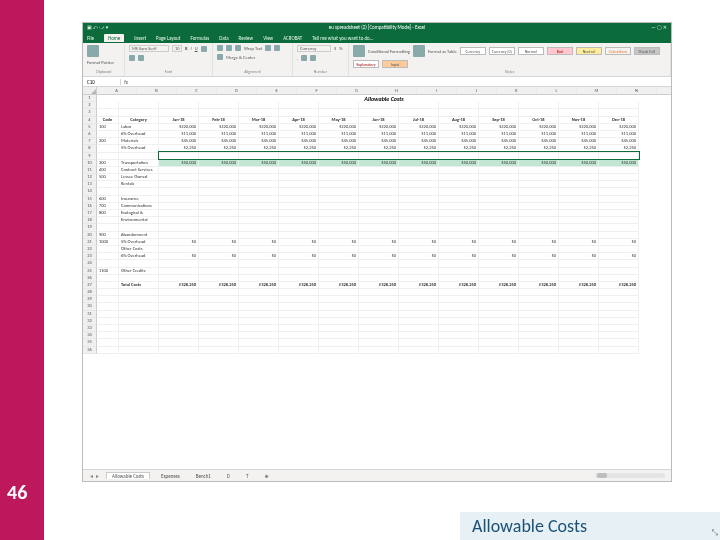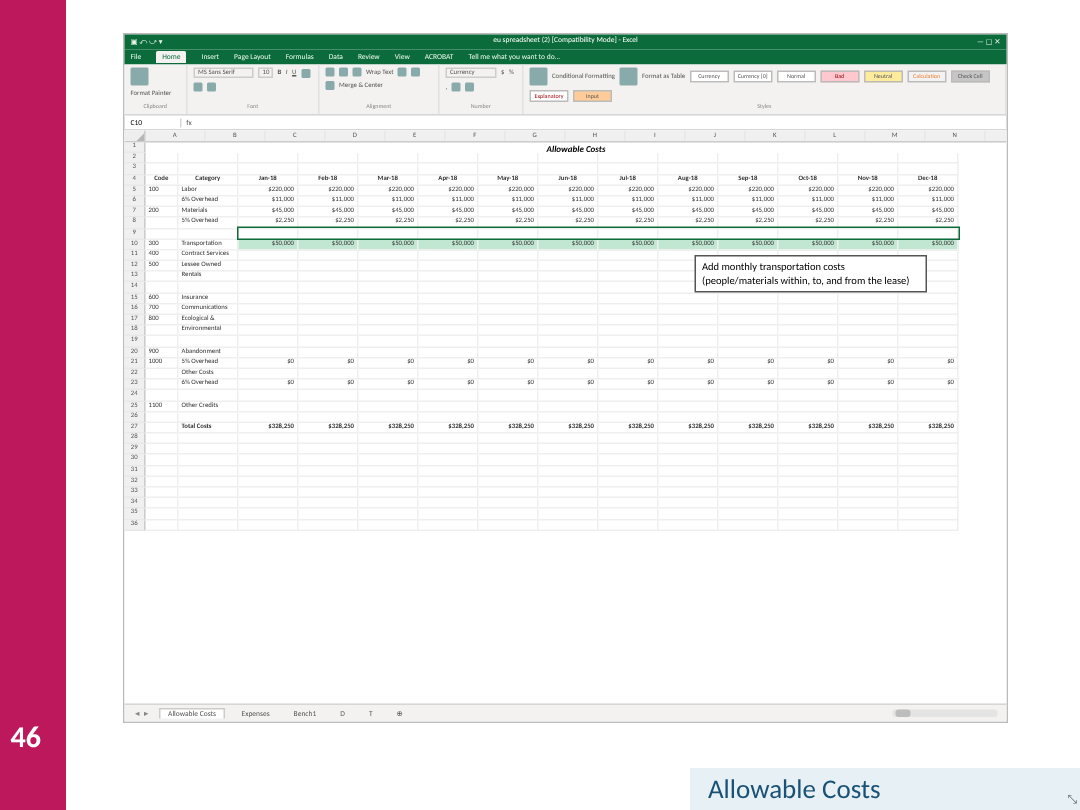--- a/index.html
+++ b/index.html
@@ -802,21 +802,20 @@
           <div class="c "></div>
           <div class="c "></div>
           <div class="c "></div>
           <div class="c "></div>
           <div class="c "></div>
           <div class="c "></div>
           <div class="c "></div>
         </div>
       </div>
     <div class="selection-box"></div>
-    <div class="callout">Add monthly transportation costs (people/materials within, to, and from the lease)</div>
   </div>
 
   <div class="sheet-tabs">
     <span class="nav">◄ ►</span>
     <span class="tab active">Allowable Costs</span>
     <span class="tab">Expenses</span>
     <span class="tab">Bench1</span>
     <span class="tab">D</span>
     <span class="tab">T</span>
     <span class="tab">⊕</span>

